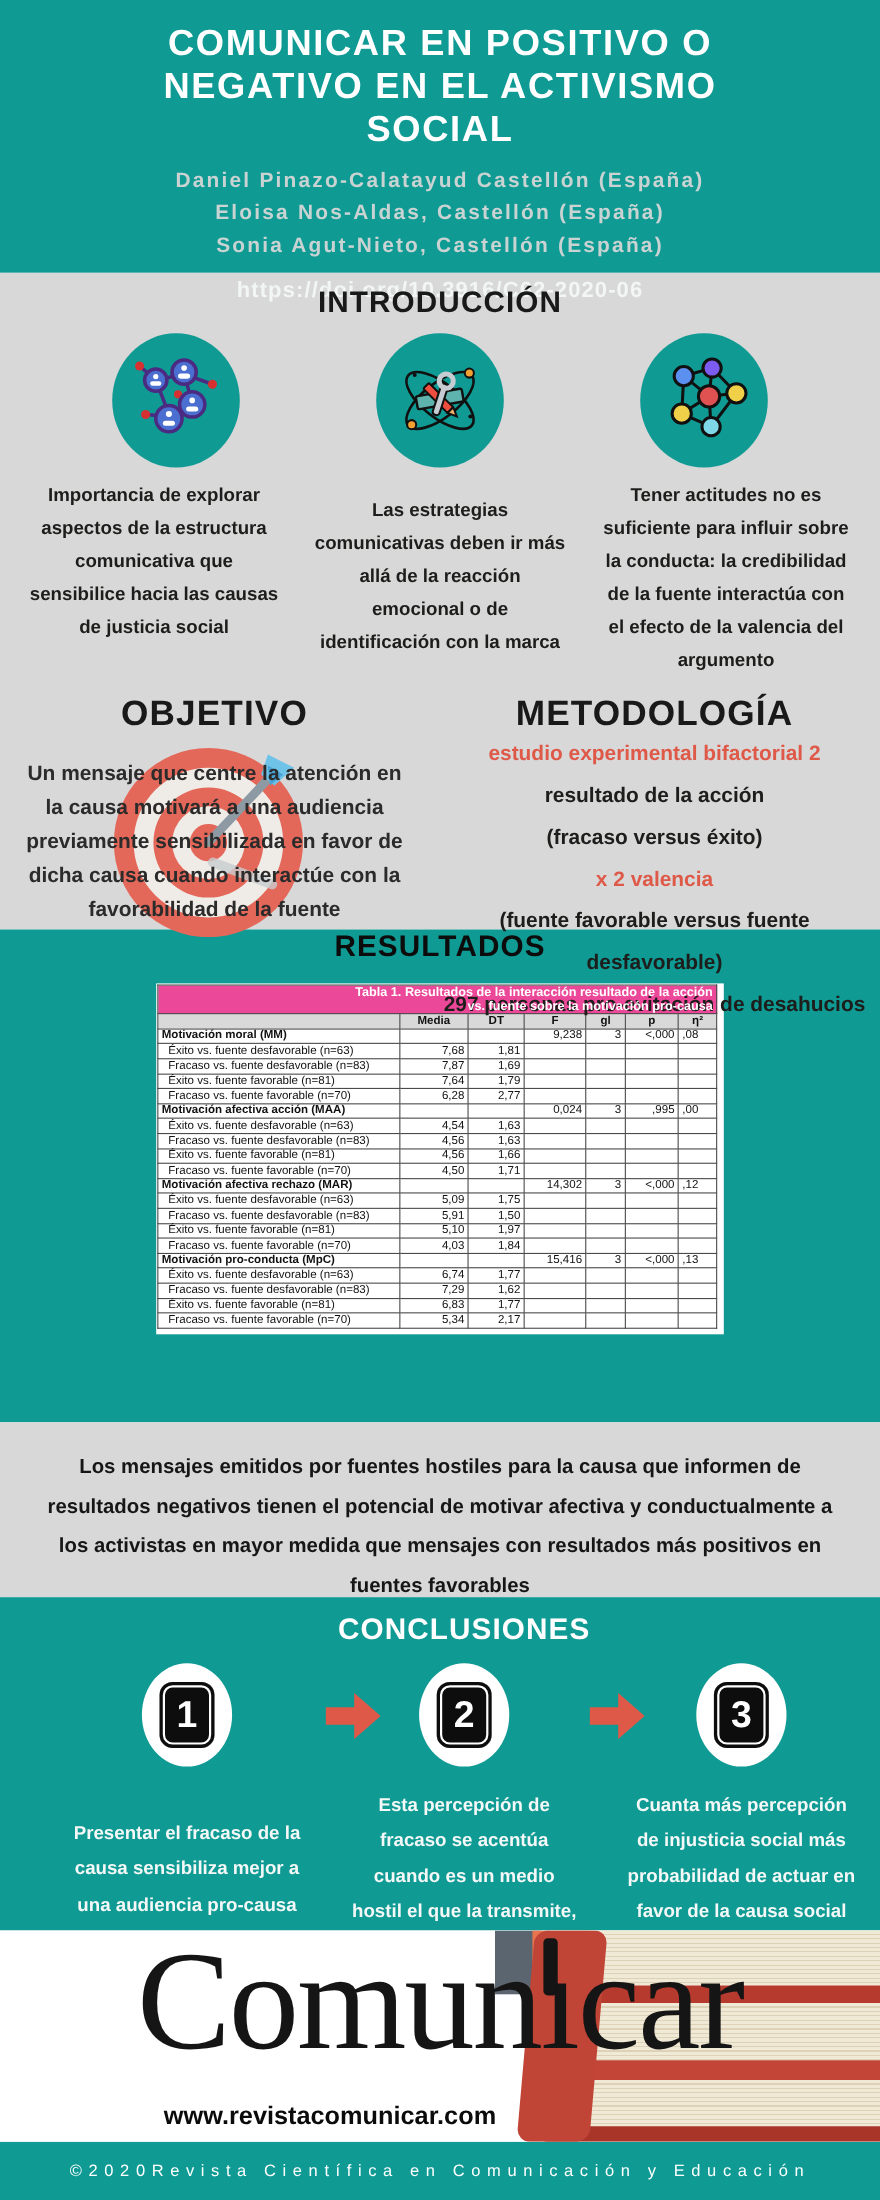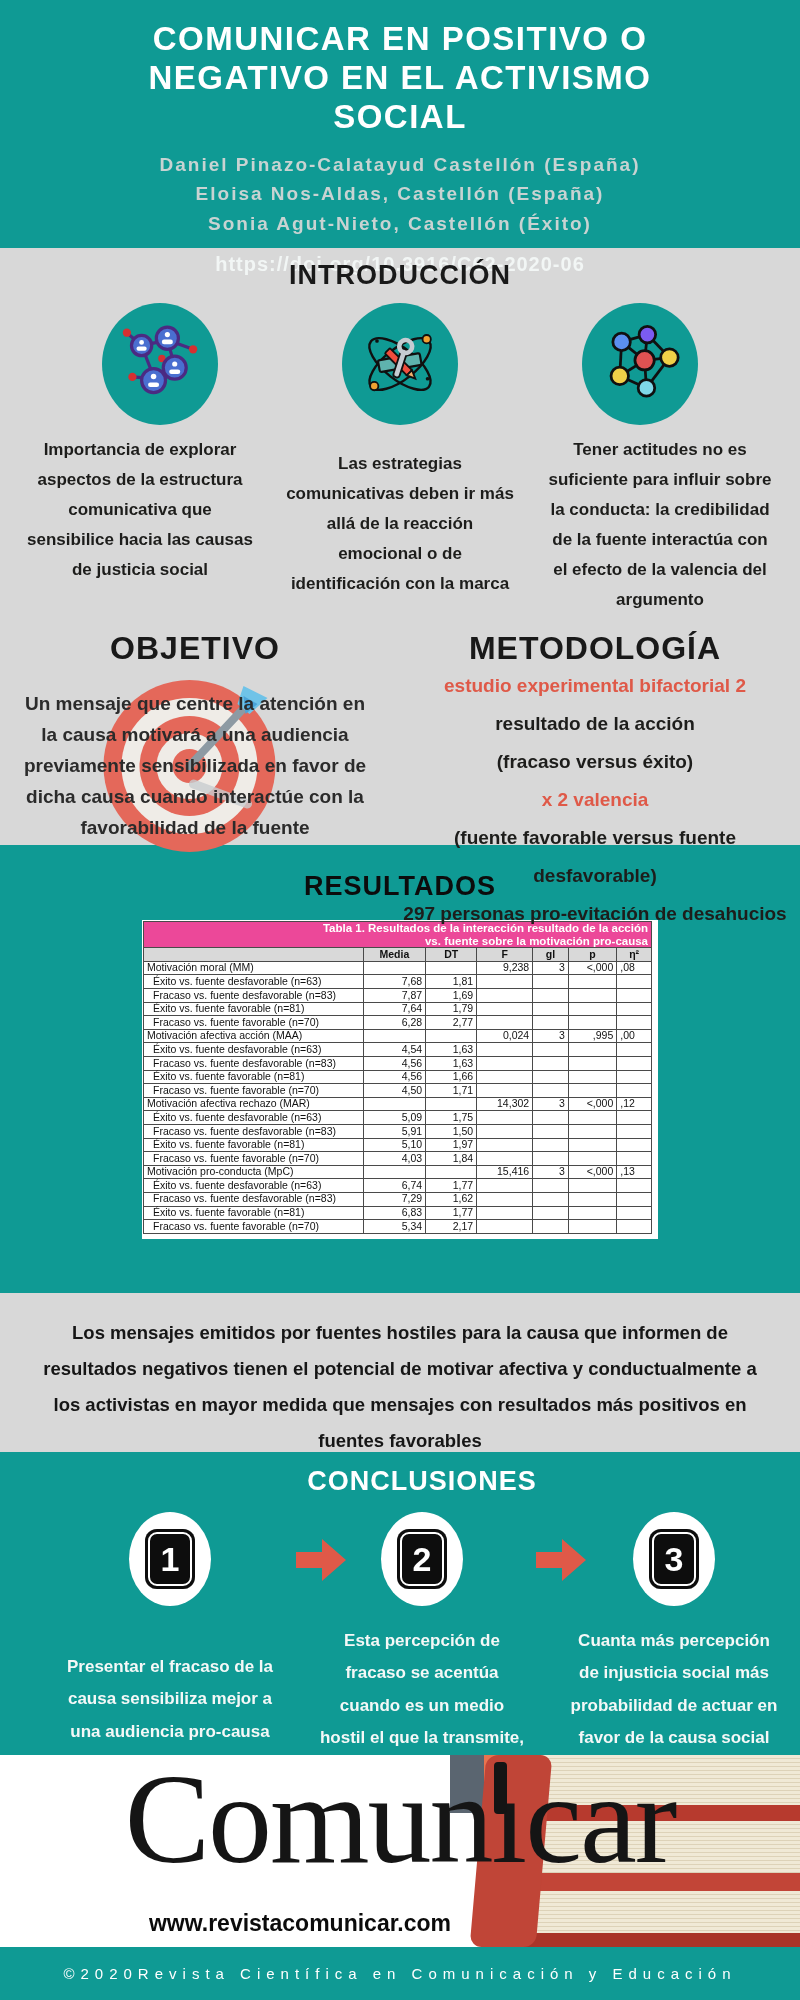--- a/index.html
+++ b/index.html
@@ -27,31 +27,31 @@
   .obj-col{width:390px;position:relative;}
   .met-col{width:410px;}
   .obj-col h2,.met-col h2{font-size:32px;}
   .target-wrap{position:absolute;left:50%;top:44px;transform:translateX(-53%);z-index:0;}
   .obj-text{position:relative;z-index:1;margin:22px auto 0;width:360px;text-align:center;
             font-size:19px;font-weight:700;line-height:1.63;color:#2b2b2b;}
   .met-lines{text-align:center;font-size:19px;font-weight:700;line-height:2.0;color:#1d1d1b;}
   .met-red{color:#df5948;}
 
   
-  .results{height:448px;background:#0f9a94;box-sizing:border-box;padding-top:26px;}
+  .results{height:448px;background:#0f9a94;box-sizing:border-box;}
   .results .h-sec{color:#0c0c0c;}
   .tablebox{width:516px;margin:18px auto 0;background:#ffffff;padding:1px 6px 5px 1px;box-sizing:border-box;}
   table.res{border-collapse:collapse;width:100%;font-size:10.5px;color:#111;}
   table.res td,table.res th{border:1px solid #4a4a4a;padding:0 3px;height:12.6px;line-height:1.1;}
   .t-title{background:#ec4899;color:#fff;font-weight:700;font-size:11.5px;text-align:right;
            padding:4px 30px;line-height:1.45;}
   .t-head th{background:#d9d9d9;font-weight:700;text-align:center;font-size:10.5px;}
   .c-label{width:232px;text-align:left;}
   .c-label.sub{padding-left:9px;}
-  .c-label.g{font-weight:400;}
+  .c-label.g{font-weight:700;}
   .c-media{width:60px;text-align:right;padding-right:13px;}
   .c-dt{width:48px;text-align:right;padding-right:13px;}
   .c-f{width:52px;text-align:right;padding-right:7px;}
   .c-gl{width:32px;text-align:right;padding-right:8px;}
   .c-p{width:44px;text-align:right;padding-right:6px;}
   .c-eta{width:30px;text-align:left;padding-left:2px;overflow:hidden;white-space:nowrap;}
 
   
   .gray2{height:159px;background:#d8d8d8;box-sizing:border-box;padding-top:22px;}
   .summary{width:720px;margin:0 auto;text-align:center;font-size:18.5px;font-weight:800;
@@ -98,21 +98,21 @@
 </head>
 <body>
 
 <div class="page">
 
   <div class="header">
     <div class="title">COMUNICAR EN POSITIVO O NEGATIVO EN EL ACTIVISMO SOCIAL</div>
     <div class="authors">
       <div>Daniel Pinazo-Calatayud Castellón (España)</div>
       <div>Eloisa Nos-Aldas, Castellón (España)</div>
-      <div>Sonia Agut-Nieto, Castellón (Éxito)</div>
+      <div>Sonia Agut-Nieto, Castellón (España)</div>
     </div>
     <div class="doi">https://doi.org/10.3916/C62-2020-06</div>
   </div>
 
   <div class="gray1">
     <h2 class="h-sec">INTRODUCCIÓN</h2>
 
     <div class="icons-row">
       <div class="icon-disc">
         <svg width="92" height="92" viewBox="0 0 100 100">

